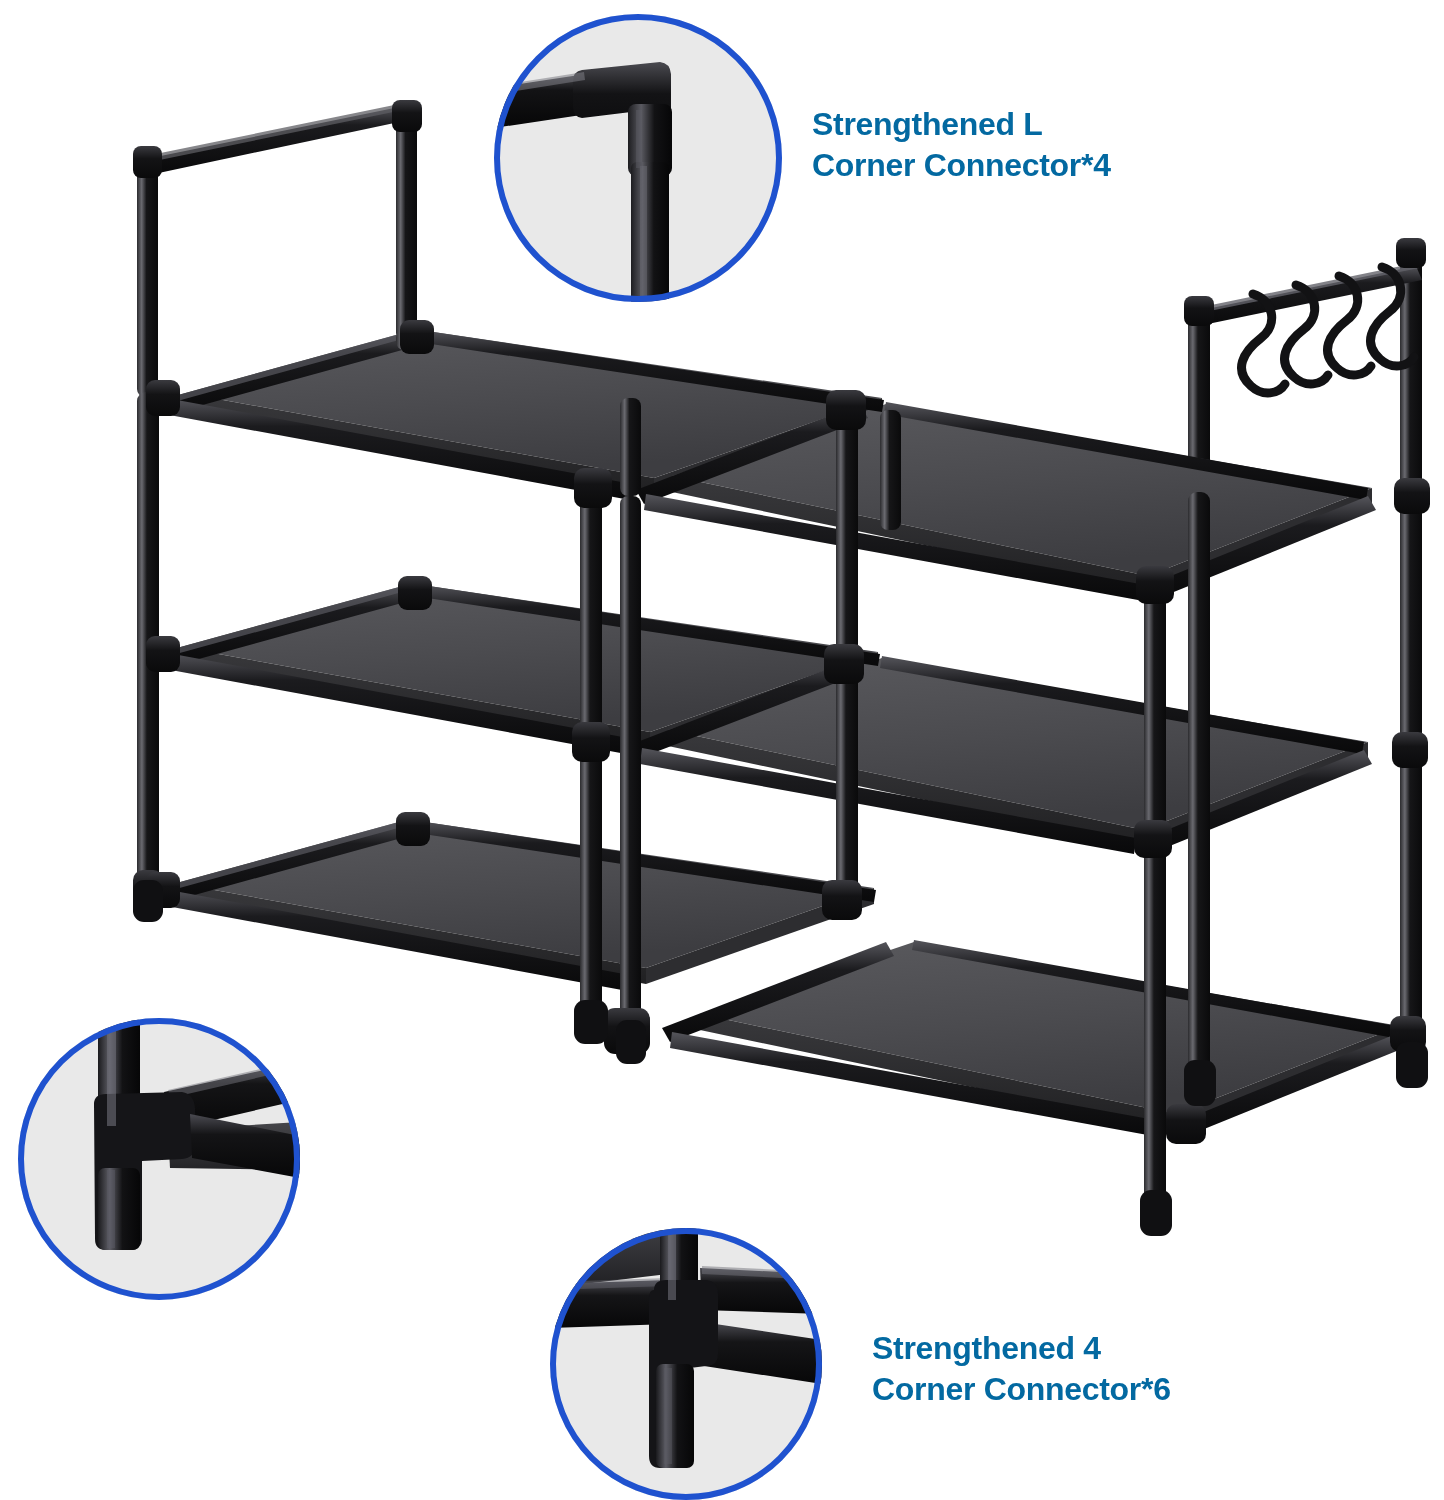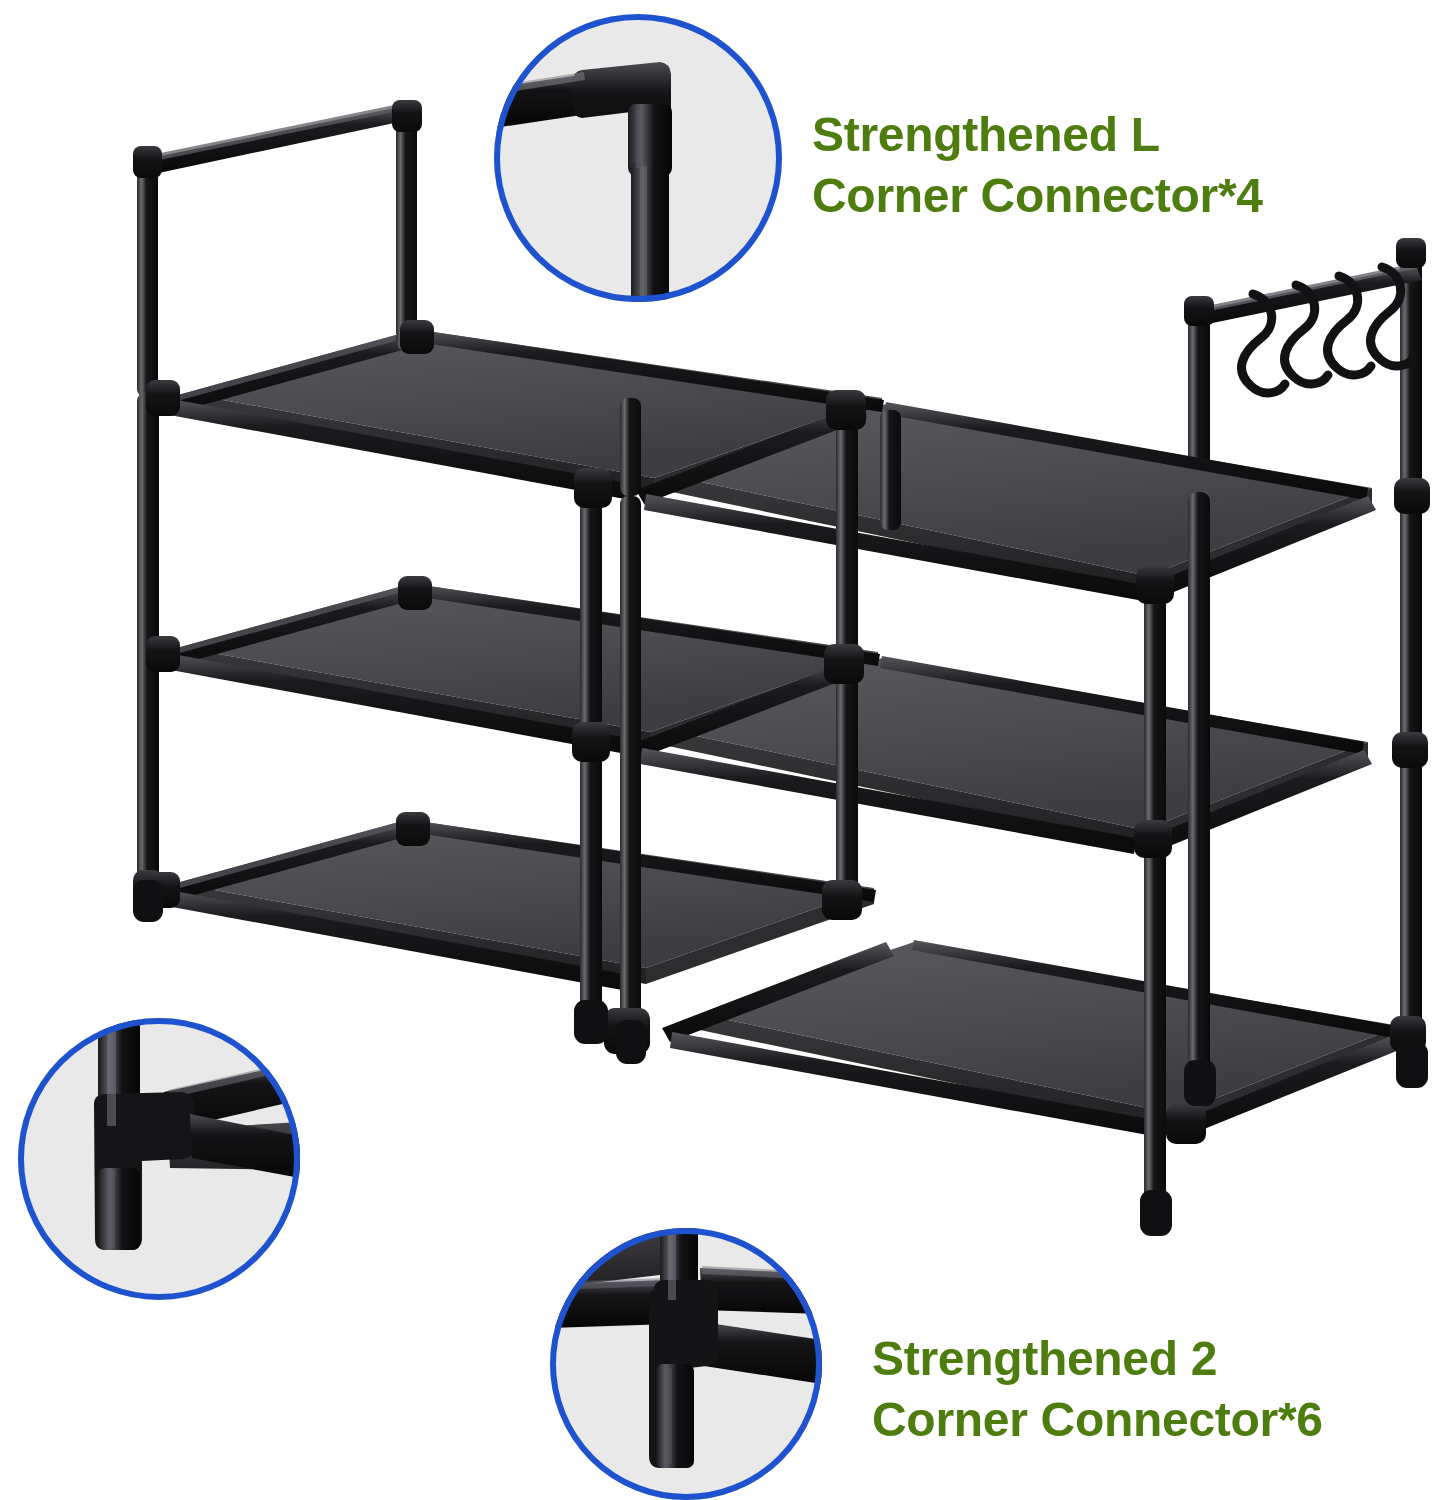--- a/index.html
+++ b/index.html
@@ -37,24 +37,24 @@
   }
   .callout-art {
     position: absolute;
     left: 0; top: 0;
     width: 100%;
     height: 100%;
   }
   
   .callout-label {
     position: absolute;
-    color: #4d7c0f;
+    color: #0369a1;
     font-family: "Liberation Sans", sans-serif;
     font-weight: bold;
-    font-size: 48px;
+    font-size: 32px;
     line-height: 1.28;
     letter-spacing: -0.3px;
     white-space: pre-line;
   }
 </style>
 </head>
 <body>
 
 <div id="stage">
 
@@ -338,16 +338,16 @@
       <rect x="110" y="0" width="38" height="74" rx="4" fill="url(#c3v)"></rect>
 
       <path d="M104,62 Q104,52 116,52 L156,52 Q168,53 168,66 L168,126 Q168,138 156,138 L140,140 L140,228 Q139,240 127,240 L110,240 Q99,240 99,228 L99,70 Q99,62 104,62 Z" fill="#141417"></path>
       <rect x="106" y="136" width="38" height="104" rx="7" fill="url(#c3v)"></rect>
 
       <rect x="118" y="2" width="8" height="70" fill="#6e6e78" opacity="0.6"></rect>
       <rect x="114" y="140" width="8" height="96" fill="#5a5a64" opacity="0.45"></rect>
     </svg>
   </div>
   <div class="callout-ring" style="left:550px; top:1228px; width:272px; height:272px; border:6px solid #1f52cf;"></div>
-  <div class="callout-label" style="left:872px; top:1328px;">Strengthened 2
+  <div class="callout-label" style="left:872px; top:1328px;">Strengthened 4
 Corner Connector*6</div>
 
 </div>
 
 </body></html>

